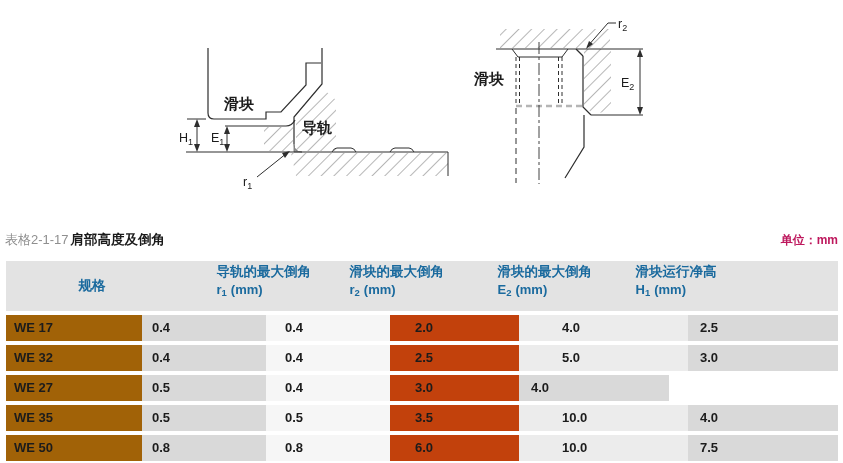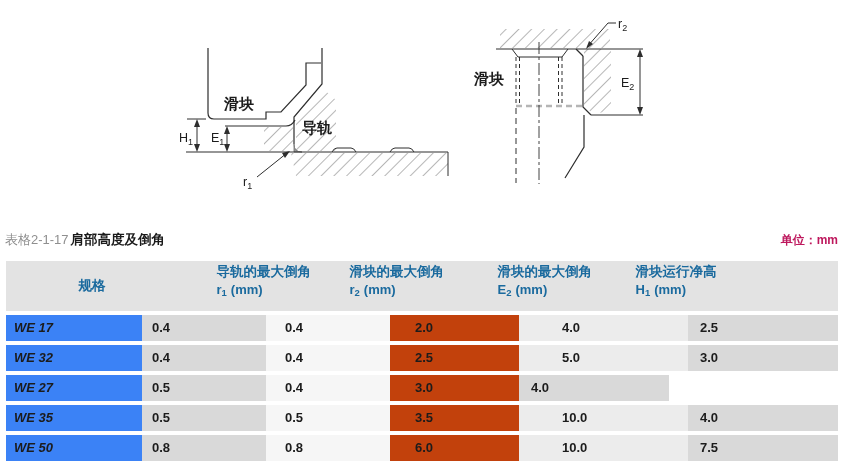--- a/index.html
+++ b/index.html
@@ -35,21 +35,21 @@
   .drow{display:flex;height:26px;margin-top:4px;}
   .dcell{box-sizing:border-box;font-size:13px;font-weight:600;color:#1c1c1c;line-height:26px;}
   
   .c1{width:136px;padding-left:8px;}
   .c2{width:124px;padding-left:10px;}
   .c3{width:124px;padding-left:19px;}
   .c4{width:129px;padding-left:25px;}
   .c5{width:169px;padding-left:43px;}
   .c6{width:150px;padding-left:12px;}
   
-  .drow .c1{background:#3b82f6;font-style:italic;}
+  .drow .c1{background:#a16207;}
   .drow .c2{background:#d9d9d9;}
   .drow .c3{background:#f6f6f6;}
   .drow .c4{background:#c2410c;}
   .drow .c5{background:#ececec;}
   .drow .c6{background:#d9d9d9;}
 </style>
 </head>
 <body>
 
 <svg class="diagrams" viewBox="0 0 843 226" width="843" height="226">

